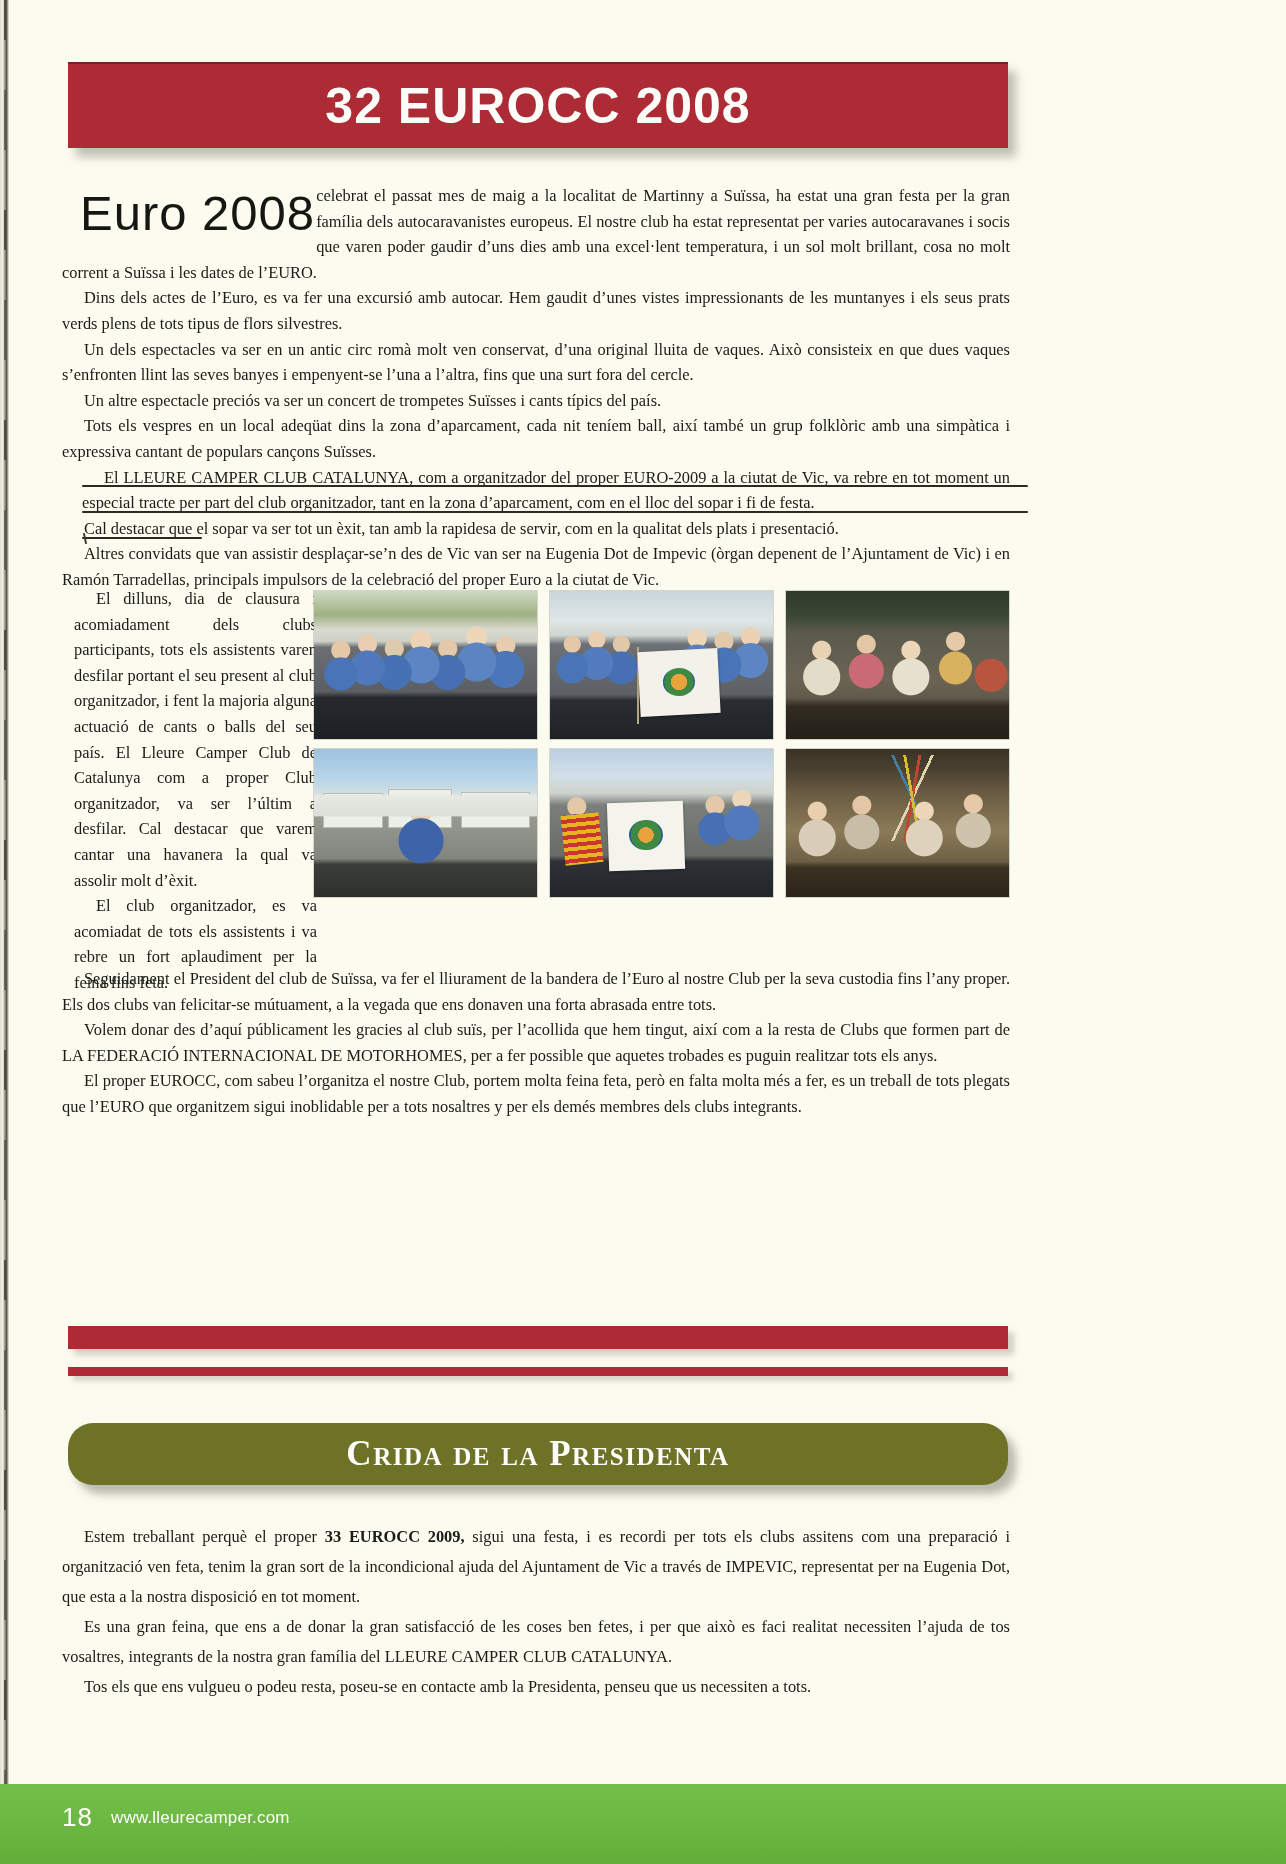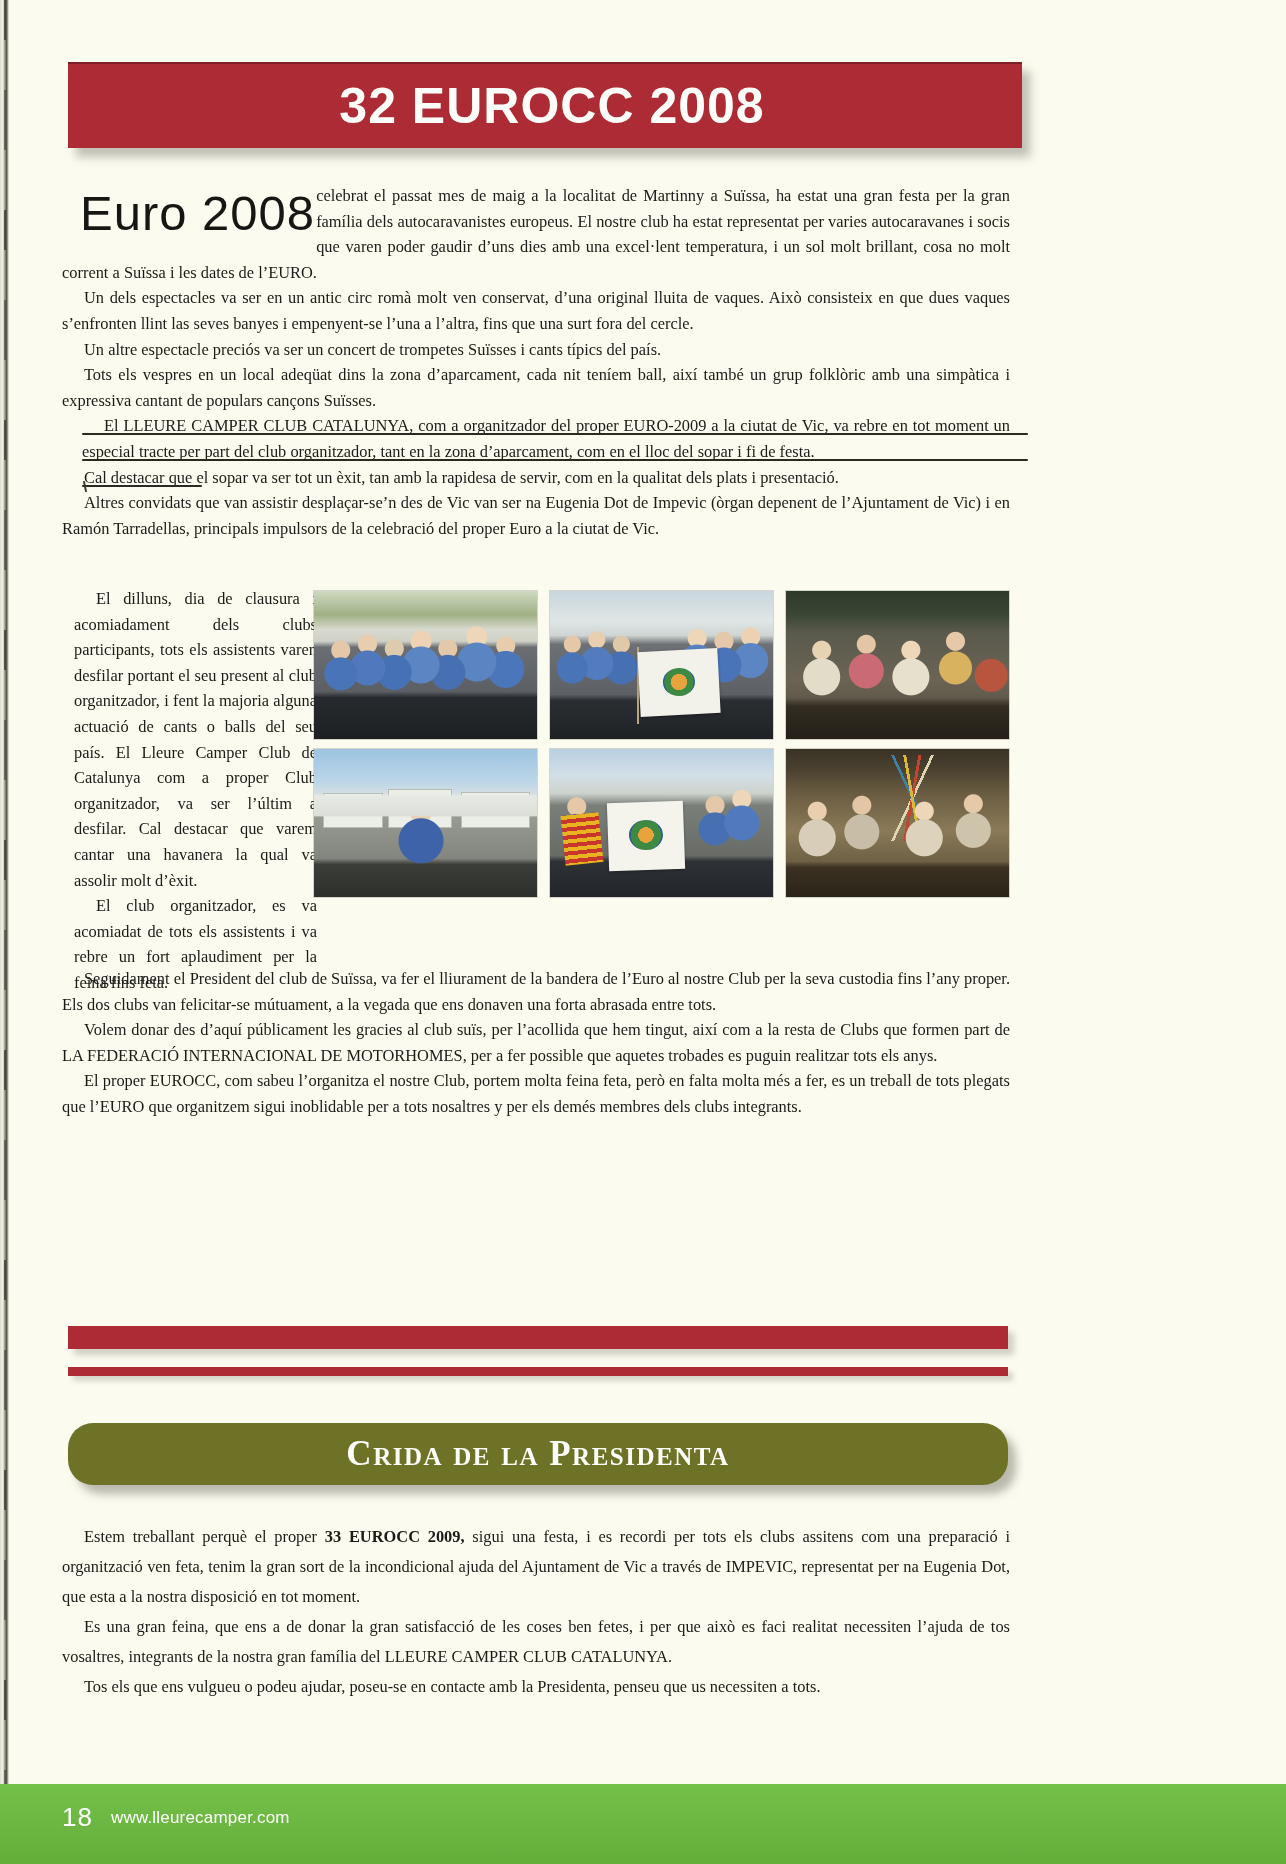--- a/index.html
+++ b/index.html
@@ -43,21 +43,20 @@
     font-family: "Liberation Sans", sans-serif;
     font-weight: 700;
     font-size: 50px;
     letter-spacing: 1px;
     line-height: 84px;
     color: #fdfdfa;
     background: #ad2b34;
     text-align: center;
     box-shadow: 8px 9px 9px rgba(120,120,110,.45);
     border-top: 2px solid #7d1f26;
-    padding-left: 14px;
   }
   .banner-title-green {
     position: absolute;
     left: 68px; top: 1423px;
     width: 940px; height: 62px;
     z-index: 3;
     font-family: "Liberation Serif", serif;
     font-weight: 700;
     font-size: 35px;
     line-height: 62px;
@@ -315,20 +314,21 @@
 
   <div class="banner-title-red">32 EUROCC 2008</div>
 
   <div class="article" id="article-top">
 
     <div class="dropline">
       <span class="drop-euro">Euro 2008</span>
       <p class="noindent">celebrat el passat mes de maig a la localitat de Martinny a Suïssa, ha estat una gran festa per la gran família dels autocaravanistes europeus. El nostre club ha estat representat per varies autocaravanes i socis que varen poder gaudir d’uns dies amb una excel·lent temperatura, i un sol molt brillant, cosa  no molt corrent a Suïssa i les dates de l’EURO.</p>
     </div>
 
+    <p>Dins dels actes de l’Euro, es va fer una excursió amb autocar. Hem gaudit d’unes vistes impressionants de les muntanyes i els seus prats verds plens de tots tipus de flors silvestres.</p>
     <p>Un dels espectacles va ser en un antic circ romà molt ven conservat, d’una original lluita de vaques. Això consisteix en que dues vaques s’enfronten llint las seves banyes i empenyent-se l’una a l’altra, fins que una surt fora del cercle.</p>
     <p>Un altre espectacle preciós va ser un concert de trompetes Suïsses i cants típics del país.</p>
     <p>Tots els vespres en un local adeqüat dins la zona d’aparcament, cada nit teníem ball, així també un grup folklòric amb una simpàtica i expressiva cantant de populars cançons Suïsses.</p>
 
     <div class="ann-block">
       <p>El LLEURE CAMPER CLUB CATALUNYA, com a organitzador del proper EURO-2009 a la ciutat de Vic, va rebre en tot moment un especial tracte per part del club organitzador, tant en la zona d’aparcament, com en el lloc del sopar i fi de festa.</p>
       <span class="ann-line" style="left:0px;   top:20px; width:946px;"></span>
       <span class="ann-line" style="left:0px;   top:46px; width:946px;"></span>
       <span class="ann-line" style="left:0px;   top:72px; width:120px;"></span>
       <span class="ann-tick" style="left:2px;   top:68px;"></span>
@@ -387,21 +387,21 @@
   <div class="divider" id="divider-thick"></div>
   <div class="divider" id="divider-thin"></div>
 
   <div class="banner-title-green">Crida de la Presidenta</div>
 
   <div class="article" id="president-call" style="top:1522px; line-height:30px;">
     <p>
       <span>Estem treballant perquè el proper </span><span class="bold">33 EUROCC 2009,</span><span> sigui una festa, i es recordi per tots els clubs assitens com una preparació i organització  ven feta, tenim la gran sort de la incondicional ajuda del Ajuntament de Vic a través de IMPEVIC, representat per na Eugenia Dot, que esta a la nostra disposició en tot moment.</span>
     </p>
     <p>Es una gran feina, que ens a de donar la gran satisfacció de les coses ben fetes, i per que això es faci realitat  necessiten l’ajuda de tos vosaltres, integrants de la nostra gran família del LLEURE CAMPER CLUB CATALUNYA.</p>
-    <p>Tos els que ens vulgueu o podeu ajudar, poseu-se en contacte amb la Presidenta, penseu que us necessiten a tots.</p>
+    <p>Tos els que ens vulgueu o podeu resta, poseu-se en contacte amb la Presidenta, penseu que us necessiten a tots.</p>
   </div>
 
   <div class="footer">
     <div class="footer-inner">
       <span class="footer-page">18</span>
       <span class="footer-url">www.lleurecamper.com</span>
     </div>
   </div>
 
 </div>

